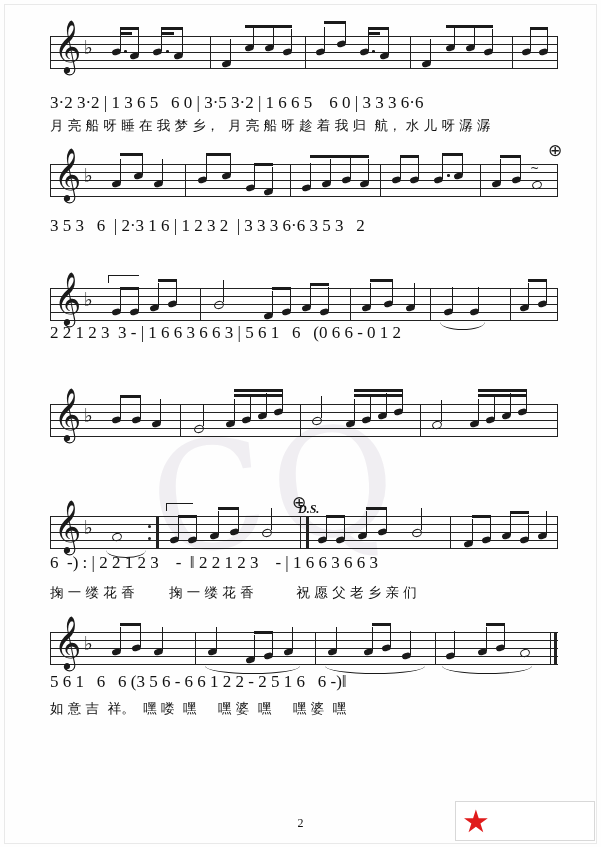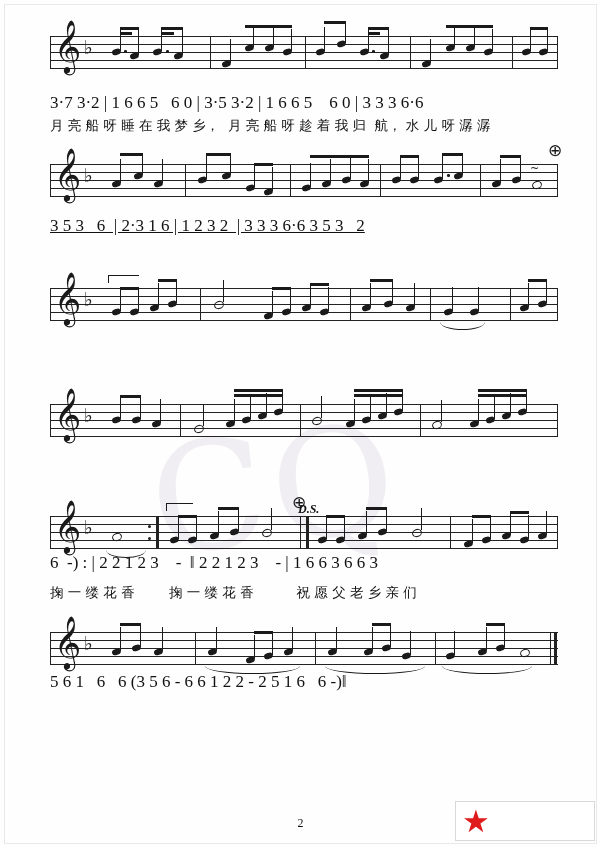--- a/index.html
+++ b/index.html
@@ -346,21 +346,21 @@
       <div class="beam" style="left:396px; top:-11px; width:47px;"></div>
 
       <div class="nh" style="left:472px; top:13px;"></div>
       <div class="stem" style="left:480px; top:-9px; height:24px;"></div>
       <div class="nh" style="left:489px; top:13px;"></div>
       <div class="stem" style="left:497px; top:-9px; height:24px;"></div>
       <div class="beam" style="left:480px; top:-9px; width:18px;"></div>
     </div>
   </div>
 
-  <div class="jianpu" style="top:93px;">3·7 3·2 | 1 6 6 5   6 0 | 3·5 3·2 | 1 6 6 5    6 0 | 3 3 3 6·6</div>
+  <div class="jianpu" style="top:93px;">3·2 3·2 | 1 3 6 5   6 0 | 3·5 3·2 | 1 6 6 5    6 0 | 3 3 3 6·6</div>
   <div class="lyrics" style="top:117px;">月 亮 船 呀 睡 在 我 梦 乡，  月 亮 船 呀 趁 着 我 归  航， 水 儿 呀 潺 潺</div>
 
   <div class="system" style="top:164px;">
     <div class="staff">
       <div class="line l0"></div>
         <div class="line l1"></div>
         <div class="line l2"></div>
         <div class="line l3"></div>
         <div class="line l4"></div>
       <div class="clef">𝄞</div>
@@ -420,21 +420,21 @@
       <div class="nh" style="left:442px; top:17px;"></div>
       <div class="stem" style="left:450px; top:-5px; height:24px;"></div>
       <div class="nh" style="left:462px; top:13px;"></div>
       <div class="stem" style="left:470px; top:-9px; height:24px;"></div>
       <div class="beam" style="left:450px; top:-9px; width:21px;"></div>
       <div class="nh open" style="left:482px; top:17px;"></div>
       <div class="trill" style="left:480px; top:-2px;">~</div>
     </div>
   </div>
 
-  <div class="jianpu" style="top:216px;text-decoration:underline;">3 5 3   6  | 2·3 1 6 | 1 2 3 2  | 3 3 3 6·6 3 5 3   2</div>
+  <div class="jianpu" style="top:216px;">3 5 3   6  | 2·3 1 6 | 1 2 3 2  | 3 3 3 6·6 3 5 3   2</div>
 
   <div class="system" style="top:288px;">
     <div class="staff">
       <div class="line l0"></div>
         <div class="line l1"></div>
         <div class="line l2"></div>
         <div class="line l3"></div>
         <div class="line l4"></div>
       <div class="clef">𝄞</div>
       <div class="keysig">♭</div>
@@ -488,20 +488,21 @@
       <div class="stem" style="left:428px; top:-1px; height:24px;"></div>
 
       <div class="nh" style="left:470px; top:17px;"></div>
       <div class="stem" style="left:478px; top:-5px; height:24px;"></div>
       <div class="nh" style="left:488px; top:13px;"></div>
       <div class="stem" style="left:496px; top:-9px; height:24px;"></div>
       <div class="beam" style="left:478px; top:-9px; width:19px;"></div>
     </div>
   </div>
 
+  <div class="jianpu" style="top:323px;">2 2 1 2 3  3 - | 1 6 6 3 6 6 3 | 5 6 1   6   (0 6 6 - 0 1 2</div>
 
   <div class="system" style="top:404px;">
     <div class="staff">
       <div class="line l0"></div>
         <div class="line l1"></div>
         <div class="line l2"></div>
         <div class="line l3"></div>
         <div class="line l4"></div>
       <div class="clef">𝄞</div>
       <div class="keysig">♭</div>
@@ -689,19 +690,20 @@
       <div class="nh" style="left:428px; top:17px;"></div>
       <div class="stem" style="left:436px; top:-5px; height:24px;"></div>
       <div class="nh" style="left:446px; top:13px;"></div>
       <div class="stem" style="left:454px; top:-9px; height:24px;"></div>
       <div class="beam" style="left:436px; top:-9px; width:19px;"></div>
       <div class="nh open" style="left:470px; top:17px;"></div>
     </div>
   </div>
 
   <div class="jianpu" style="top:672px;">5 6 1   6   6 (3 5 6 - 6 6 1 2 2 - 2 5 1 6   6 -)‖</div>
+  <div class="lyrics" style="top:700px;">如 意 吉  祥。  嘿 喽  嘿     嘿 婆  嘿     嘿 婆  嘿</div>
 
   <div class="page-number">2</div>
 
   <div class="logo">
     <div class="star">★</div>
   </div>
 </div>
 
 </body></html>

